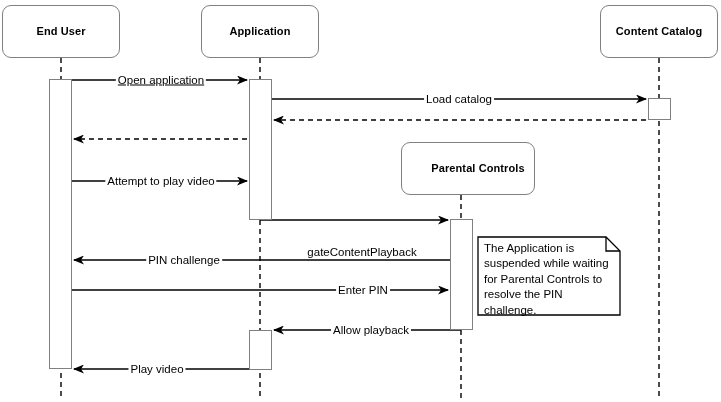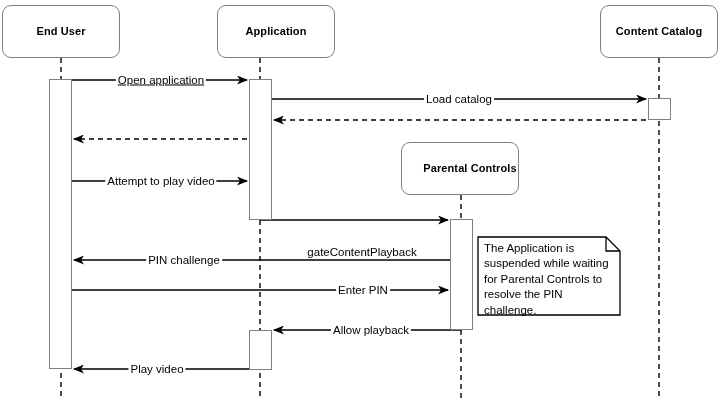--- a/index.html
+++ b/index.html
@@ -113,24 +113,24 @@
     <g id="notes">
         <path d="M478,237 L606,237 L620,251 L620,315 L478,315 Z" fill="#ffffff" stroke="#000000" stroke-width="1.3"></path>
         <path d="M606,237 L606,251 L620,251" fill="none" stroke="#000000" stroke-width="1.3"></path>
       </g>
   </svg>
 
   <div id="participant-boxes">
       <div class="lifeline-box" style="left: 2px; top: 5px; width: 118px; height: 53px; border-color: rgb(128, 128, 128);">
         <div class="lifeline-title">End User</div>
       </div>
-      <div class="lifeline-box" style="left: 201px; top: 5px; width: 118px; height: 53px; border-color: rgb(128, 128, 128); margin-left: 16px;">
+      <div class="lifeline-box" style="left: 201px; top: 5px; width: 118px; height: 53px; border-color: rgb(128, 128, 128);">
         <div class="lifeline-title">Application</div>
       </div>
-      <div class="lifeline-box" style="left: 401px; top: 142px; width: 118px; height: 53px; border-color: rgb(128, 128, 128); padding-left: 20px;">
+      <div class="lifeline-box" style="left: 401px; top: 142px; width: 134px; height: 53px; border-color: rgb(128, 128, 128); padding-left: 20px;">
         <div class="lifeline-title">Parental Controls</div>
       </div>
       <div class="lifeline-box" style="left: 600px; top: 5px; width: 118px; height: 53px; border-color: rgb(128, 128, 128);">
         <div class="lifeline-title">Content Catalog</div>
       </div>
     </div>
   <div id="activation-bars">
       <div class="activation" style="left: 49px; top: 79px; width: 23px; height: 290px; border-color: rgb(128, 128, 128);"></div>
       <div class="activation" style="left: 249px; top: 79px; width: 23px; height: 141px; border-color: rgb(128, 128, 128);"></div>
       <div class="activation" style="left: 249px; top: 330px; width: 23px; height: 40px; border-color: rgb(128, 128, 128);"></div>

